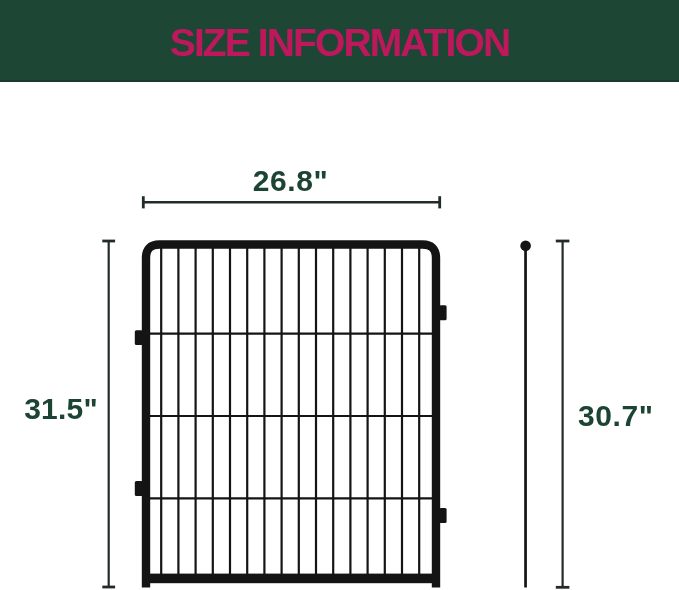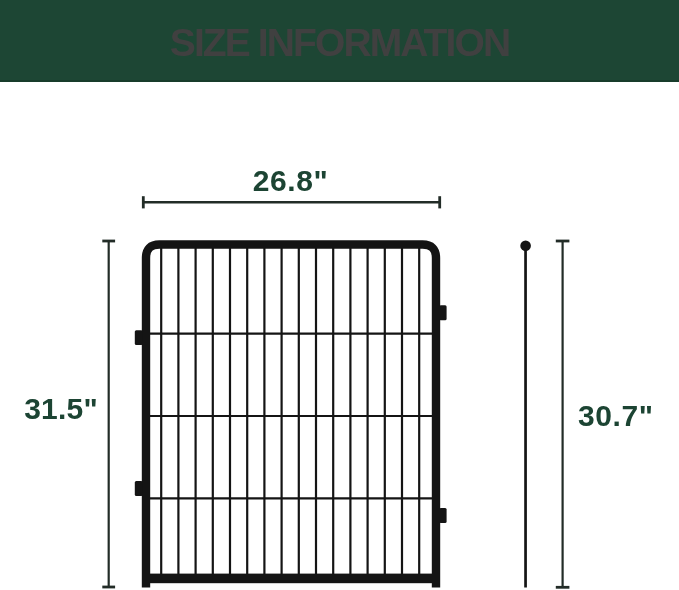--- a/index.html
+++ b/index.html
@@ -7,21 +7,21 @@
         font-family:"Liberation Sans",sans-serif;}
   svg{position:absolute;left:0;top:0;}
 </style>
 </head>
 <body>
 <div id="page">
 
   <div style="position:absolute;left:0;top:0;width:679px;height:80px;background:#1d4634;border-bottom:2px solid #183c2b;"></div>
 
   <div style="position:absolute;left:0;top:0;width:679px;height:82px;line-height:86px;
-              text-align:center;color:#404040;font-weight:bold;font-size:39px;letter-spacing:-1.9px;">SIZE&nbsp;INFORMATION</div>
+              text-align:center;color:#be185d;font-weight:bold;font-size:39px;letter-spacing:-1.9px;">SIZE&nbsp;INFORMATION</div>
 
   <svg width="679" height="590" viewBox="0 0 679 590">
 
     <g stroke="#222c27" fill="none">
       <line x1="143.3" y1="202.3" x2="439.7" y2="202.3" stroke-width="2.4"></line>
       <line x1="143.3" y1="196.2" x2="143.3" y2="208.4" stroke-width="2.8"></line>
       <line x1="439.7" y1="196.2" x2="439.7" y2="208.4" stroke-width="2.8"></line>
     </g>
 
     <text x="290.5" y="191" text-anchor="middle" font-size="30" font-weight="bold" letter-spacing="0.6" fill="#1c4433">26.8"</text>

